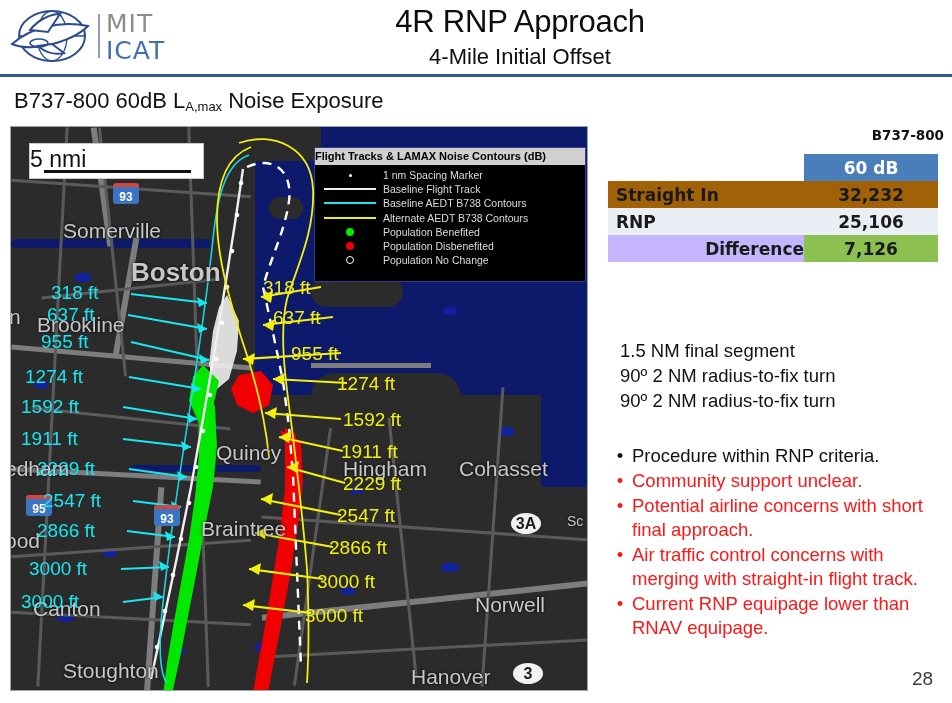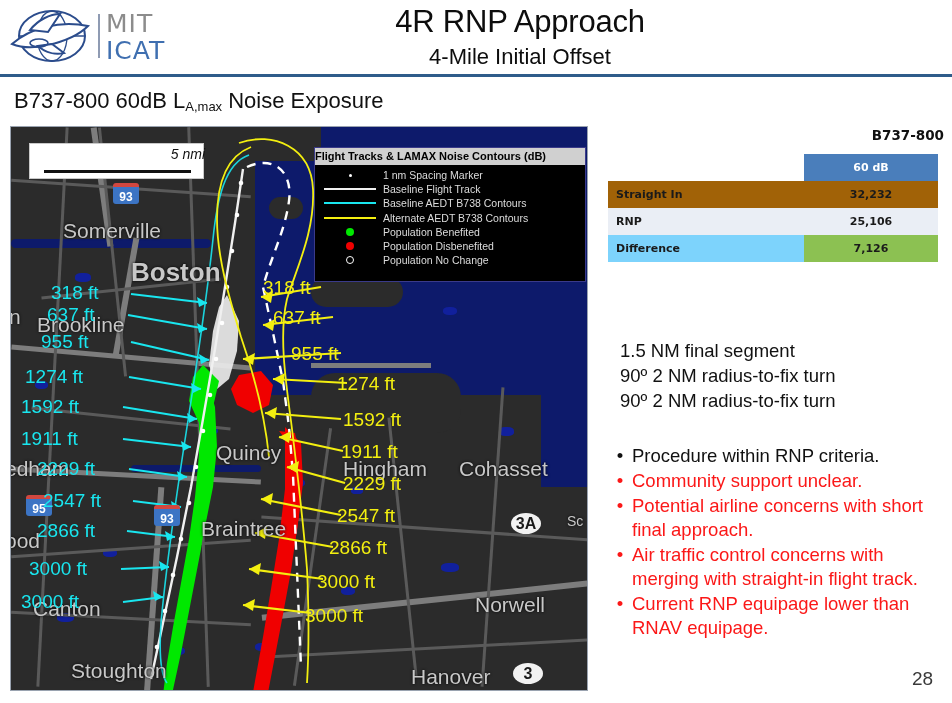--- a/index.html
+++ b/index.html
@@ -42,22 +42,22 @@
 
   .shield { position: absolute; width: 26px; height: 21px; border-radius: 3px;
             background: #3c74c4; color: #fff; font-size: 12px; font-weight: bold;
             text-align: center; line-height: 21px; border-top: 4px solid #d2473f; }
   .shield-oval { position: absolute; width: 30px; height: 21px; border-radius: 50%;
             background: #f2f2f2; color: #1a1a1a; font-size: 16px; font-weight: bold;
             text-align: center; line-height: 21px; }
 
   #scalebar { position: absolute; left: 18px; top: 16px; width: 175px; height: 36px;
               background: #fff; border: 1px solid #c9c9c9; }
-  #scalebar .lbl { position: absolute; left: 0; top: 2px; width: 175px; text-align: right;
-                   font-size: 14px; color: #111; font-style: italic; }
+  #scalebar .lbl { position: absolute; left: 0; top: 2px; width: 175px; text-align: left;
+                   font-size: 23px; color: #111; }
   #scalebar .bar { position: absolute; left: 14px; top: 26px; width: 147px; height: 3px; background: #111; }
 
   
   .alt { position: absolute; font-size: 19px; white-space: nowrap; font-family: "Liberation Sans", sans-serif; }
   .alt-cyan { color: #19e6ef; }
   .alt-yellow { color: #f3ef10; }
 
   
   #legend { position: absolute; left: 303px; top: 20px; width: 272px; height: 135px;
             background: #000; border: 1px solid #3a3a8a; }
@@ -71,28 +71,28 @@
   .k-dash { width: 52px; height: 0; border-top: 3px dashed #fff; }
   .k-circle { width: 8px; height: 8px; border-radius: 50%; }
   .k-ring { width: 8px; height: 8px; border-radius: 50%; border: 1px solid #fff; }
 
   
   #right { position: absolute; left: 600px; top: 126px; width: 344px; height: 570px; }
   #tbl-title { text-align: right; font-family: "DejaVu Sans", sans-serif; font-size: 13.5px;
                font-weight: bold; color: #111; line-height: 19px; }
   #tbl-title sub { font-size: 9px; }
   table { border-collapse: collapse; width: 330px; margin: 9px 0 0 8px; font-family: "DejaVu Sans", sans-serif; }
-  th, td { height: 27px; font-size: 11px; }
+  th, td { height: 27px; font-size: 17px; }
   th.blank { background: #fff; width: 196px; }
   th.dbhead { background: #4a7ebb; color: #fff; font-weight: bold; text-align: center; }
   td.lbl { font-weight: bold; color: #1a1a1a; padding-left: 8px; text-align: left; }
   td.val { text-align: center; font-weight: bold; color: #1a1a1a; }
   tr.r1 td { background: #a16207; }
   tr.r2 td { background: #eaeef5; }
-  tr.r3 td.lbl { background: #7dd3fc; }
+  tr.r3 td.lbl { background: #c4b5fd; text-align: right; }
   tr.r3 td.val { background: #8cc152; }
 
   #specs { position: absolute; left: 20px; top: 212px; font-size: 18.5px; color: #111; line-height: 25px; }
   #bullets { position: absolute; left: 8px; top: 318px; width: 336px; }
   .bullet { display: flex; font-size: 18.5px; line-height: 24px; margin-bottom: 1px; }
   .bullet .mark { width: 24px; text-align: center; flex: 0 0 24px; }
   .bullet .txt { flex: 1; }
   .b-black { color: #111; }
   .b-red { color: #fb1818; }
   #pagenum { position: absolute; left: 912px; top: 668px; font-size: 19px; color: #3a3a3a; }
@@ -313,21 +313,21 @@
       <div class="place" style="left:-2px;top:178px;font-size:21px;">n</div>
       <div class="place" style="left:205px;top:314px;font-size:21px;">Quincy</div>
       <div class="place" style="left:332px;top:330px;font-size:21px;">Hingham</div>
       <div class="place" style="left:448px;top:330px;font-size:21px;">Cohasset</div>
       <div class="place" style="left:-6px;top:330px;font-size:21px;">edham</div>
       <div class="place" style="left:190px;top:390px;font-size:21px;">Braintree</div>
       <div class="place" style="left:-6px;top:402px;font-size:21px;">ood</div>
       <div class="place" style="left:556px;top:386px;font-size:14px;">Sc</div>
       <div class="place" style="left:464px;top:466px;font-size:21px;">Norwell</div>
       <div class="place" style="left:22px;top:470px;font-size:21px;">Canton</div>
-      <div class="place" style="left:52px;top:532px;font-size:21px;margin-left:8px;">Stoughton</div>
+      <div class="place" style="left:52px;top:532px;font-size:21px;">Stoughton</div>
       <div class="place" style="left:400px;top:538px;font-size:21px;">Hanover</div>
     </div>
 
     <div class="shield" style="left:102px;top:56px;">93</div>
     <div class="shield" style="left:15px;top:368px;">95</div>
     <div class="shield" style="left:143px;top:378px;">93</div>
     <div class="shield-oval" style="left:500px;top:386px;">3A</div>
     <div class="shield-oval" style="left:502px;top:536px;">3</div>
 
     <div>

